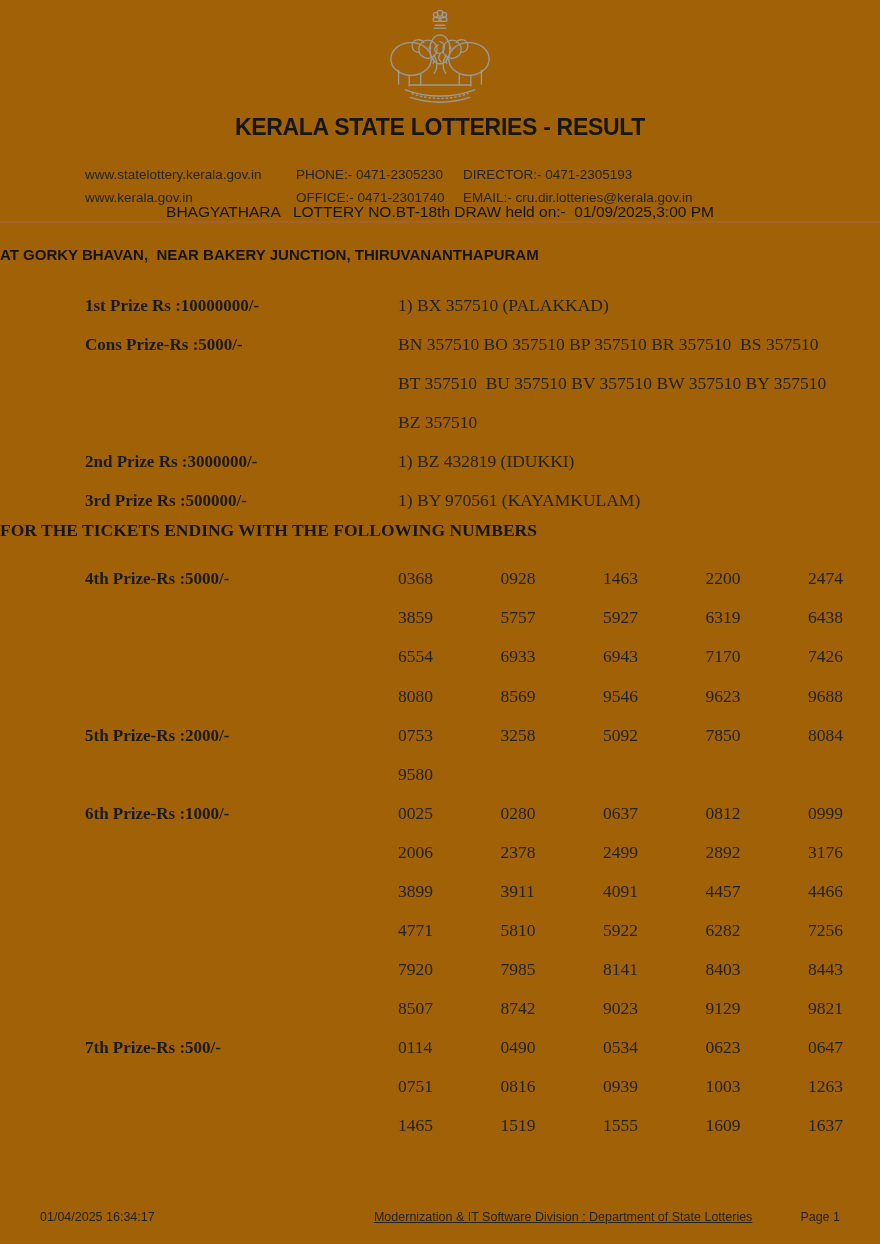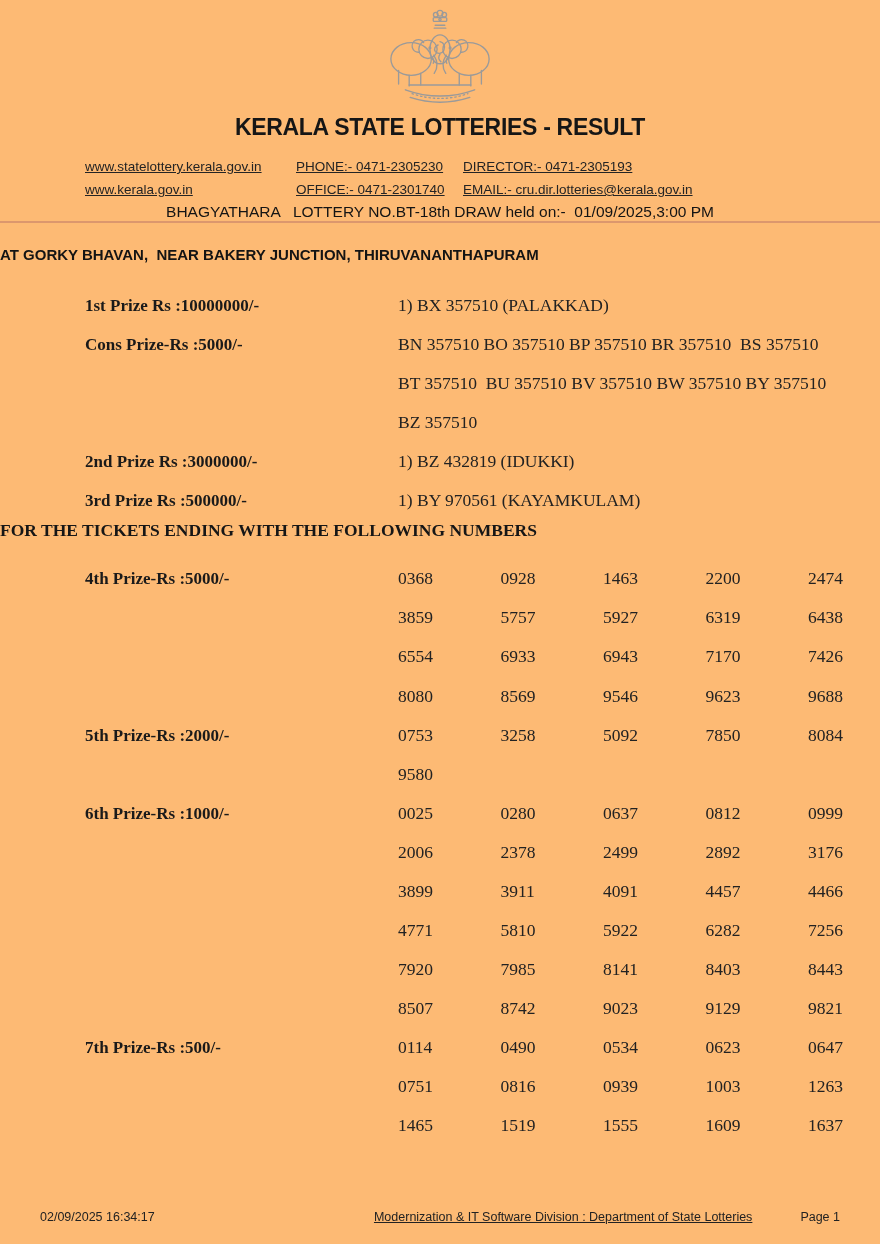--- a/index.html
+++ b/index.html
@@ -1,25 +1,25 @@
 <!DOCTYPE html>
 <html><head>
 <meta charset="utf-8">
 <style>
   html,body{margin:0;padding:0;background:#ffffff;}
   body{width:880px;height:1244px;position:relative;overflow:hidden;
        font-family:"Liberation Sans",sans-serif;color:#1d1d1d;}
-  .page{position:absolute;inset:0;background:#fdba74;padding-left:43px;}
+  .page{position:absolute;inset:0;background:#a16207;padding-left:43px;}
 
   .emblem{position:absolute;top:6px;left:50%;transform:translateX(-50%);}
   .title{position:absolute;top:114px;left:0;right:0;text-align:center;
          font-size:23px;font-weight:bold;letter-spacing:-0.3px;color:#161616;}
 
   .contact{position:absolute;top:159px;left:85px;right:40px;font-size:13.5px;color:#242424;}
-  .contact .crow{display:flex;height:23px;align-items:flex-start;text-decoration:underline;}
+  .contact .crow{display:flex;height:23px;align-items:flex-end;}
   .c1{width:211px;flex:none;}
   .c2{width:167px;flex:none;}
   .c3{flex:1;}
 
   .headline{position:absolute;top:203px;left:0;right:0;text-align:center;
             font-size:15.5px;font-weight:normal;white-space:pre;color:#141414;}
   .rule{position:absolute;top:221px;left:0;right:0;height:2px;}
   .venue{position:absolute;top:246px;left:0;right:0;
          font-size:15px;font-weight:bold;white-space:pre;color:#141414;}
 
@@ -265,18 +265,18 @@
           <div class="num">1465</div>
           <div class="num">1519</div>
           <div class="num">1555</div>
           <div class="num">1609</div>
           <div class="num">1637</div>
         </div>
       </div>
     </div>
 
   <div class="footer">
-    <span class="ts">02/09/2025 16:34:17</span>
+    <span class="ts">01/04/2025 16:34:17</span>
     <span class="division">Modernization &amp; IT Software Division : Department of State Lotteries</span>
     <span class="pageno">Page 1</span>
   </div>
 
 </div>
 
 </body></html>

